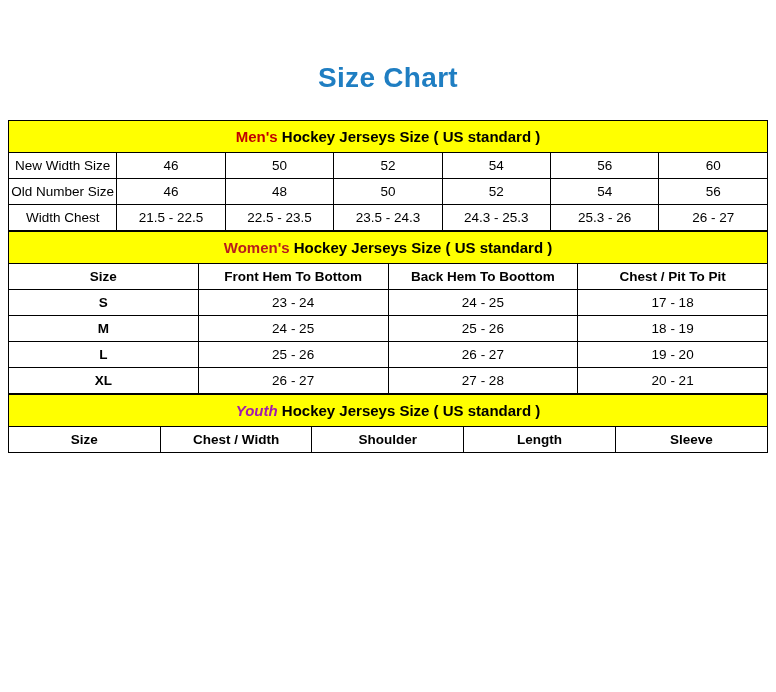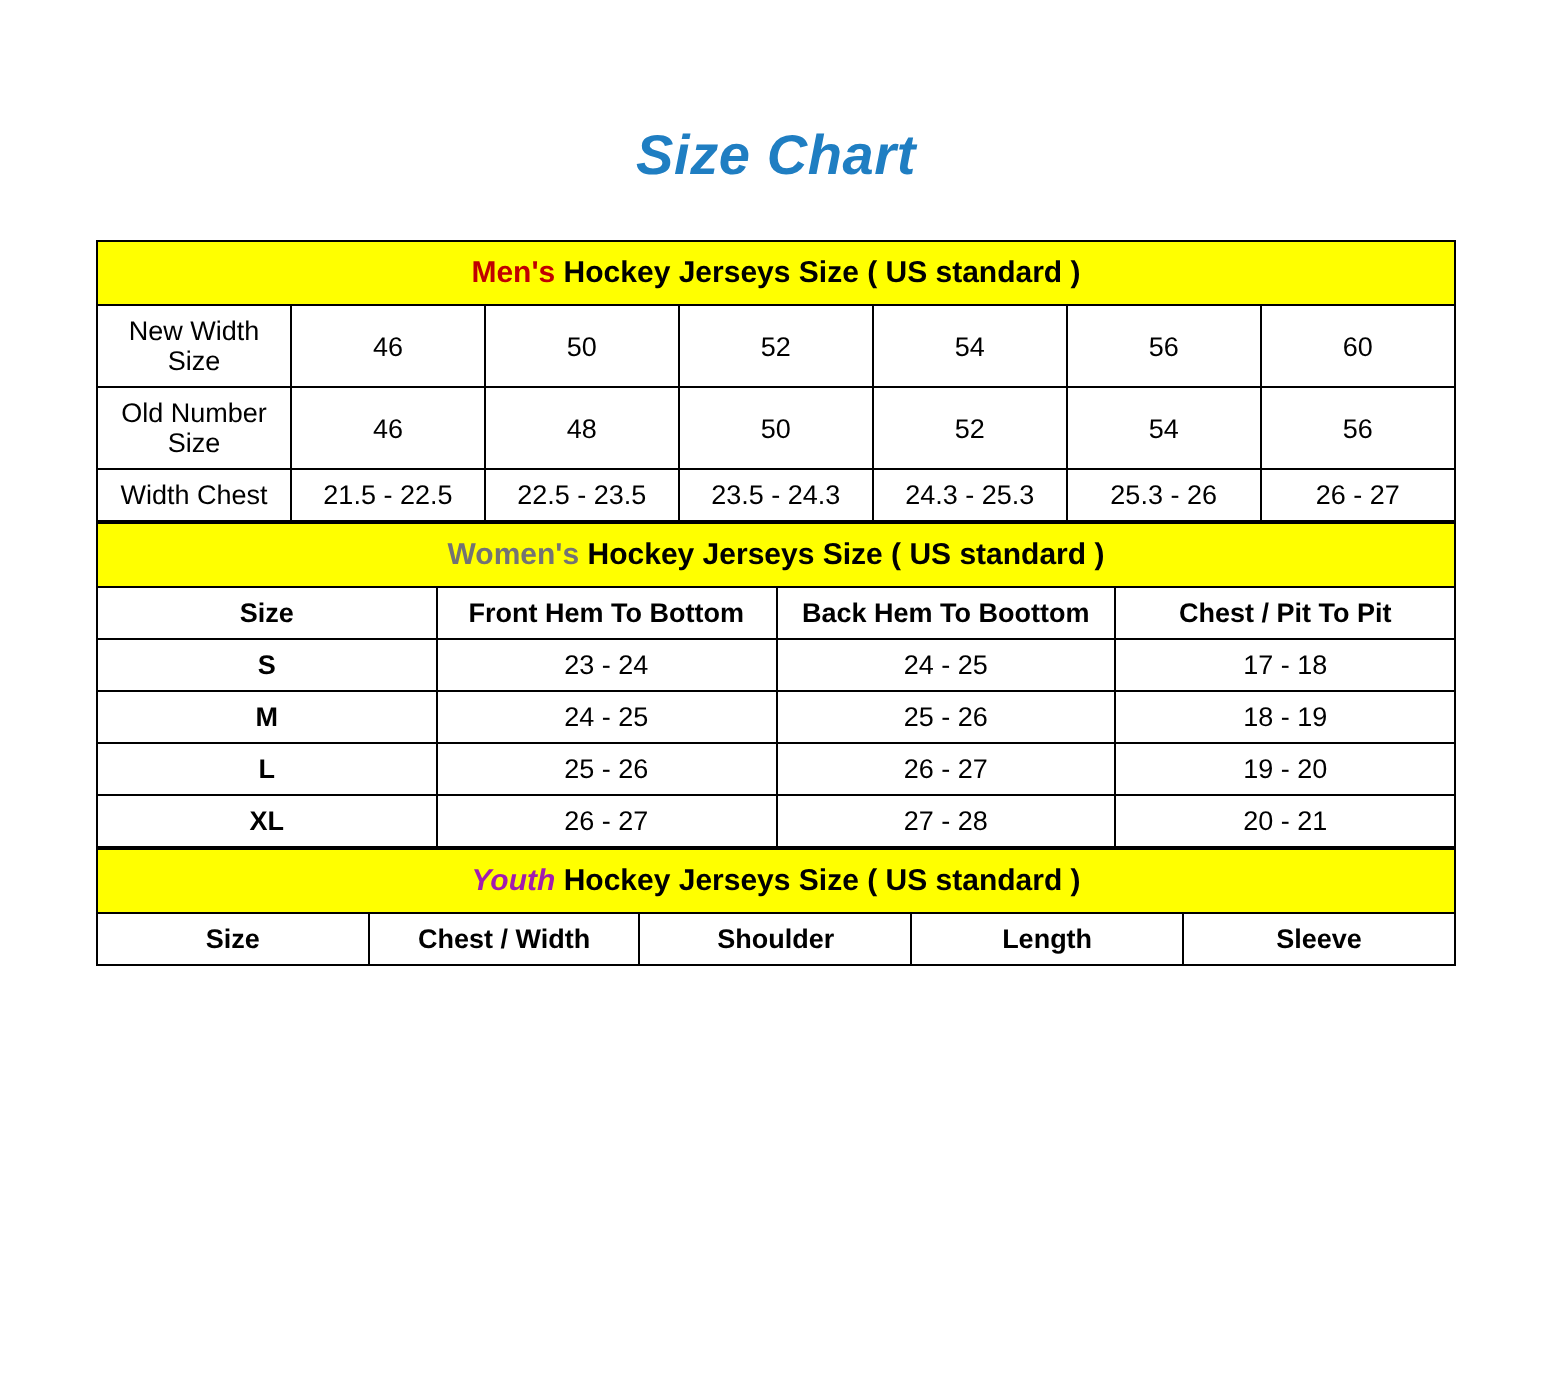--- a/index.html
+++ b/index.html
@@ -21,25 +21,24 @@
     box-sizing: border-box;
   }
   .chart-title {
     text-align: center;
     color: #1f7ec2;
     font-size: 28px;
     font-weight: bold;
     margin-top: 62px;
     margin-bottom: 0;
     letter-spacing: 0.3px;
-    font-style: italic;
   }
   .tables-wrap {
     margin: 26px auto 0 auto;
-    width: 680px;
+    width: 760px;
   }
   table {
     border-collapse: collapse;
     width: 100%;
     table-layout: fixed;
   }
   td, th {
     border: 1px solid #000000;
     text-align: center;
     vertical-align: middle;
@@ -47,21 +46,21 @@
     padding: 5px 2px;
     font-weight: normal;
   }
   .section-head td {
     background: #ffff00;
     font-weight: bold;
     font-size: 15px;
     padding: 7px 2px;
   }
   .section-head .accent-men { color: #c00000; }
-  .section-head .accent-women { color: #737373; }
+  .section-head .accent-women { color: #b91c1c; }
   .section-head .accent-youth { color: #a21caf; font-style: italic; }
   .section-head .rest { color: #000000; }
   .col-head td {
     font-weight: bold;
   }
   .row-label {
     font-weight: normal;
   }
   .bold-cell {
     font-weight: bold;

